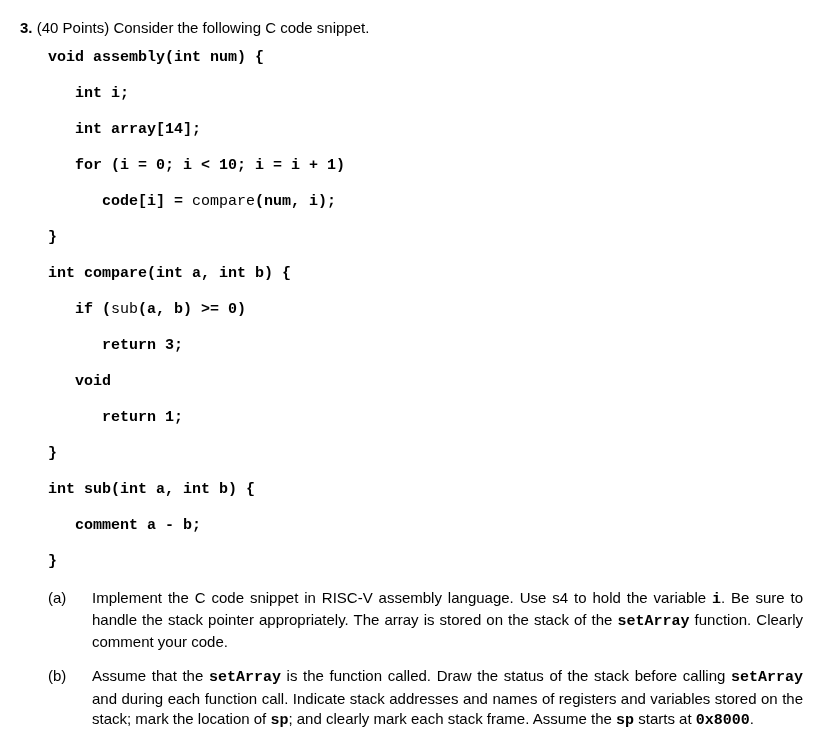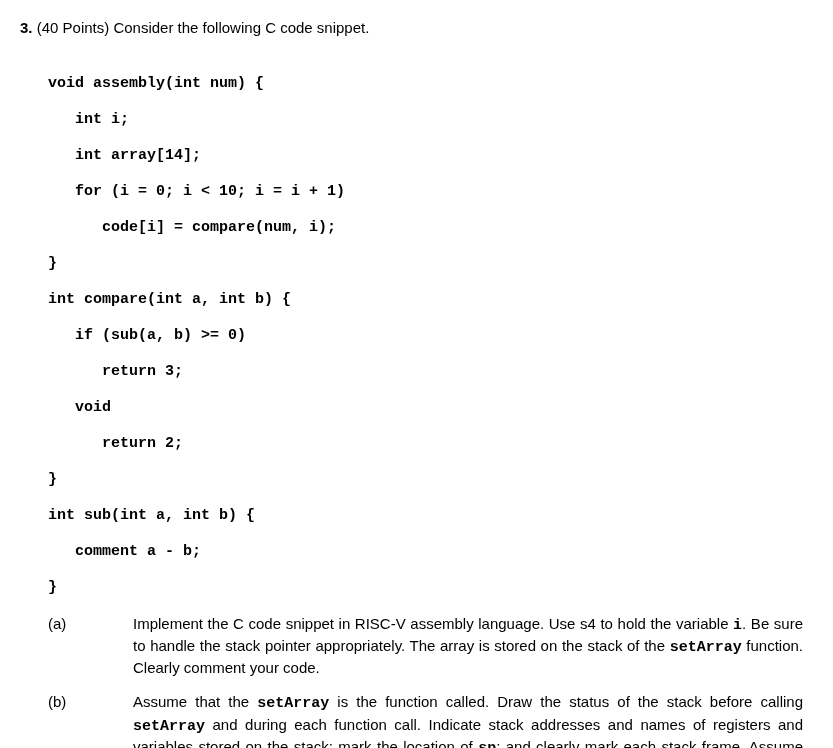--- a/index.html
+++ b/index.html
@@ -6,53 +6,52 @@
       font-family: Arial, sans-serif;
       font-size: 15px;
       color: #000;
       margin: 0;
       padding: 18px 30px 20px 20px;
       width: 833px;
       box-sizing: border-box;
       line-height: 1.3;
     }
     .question-header {
-      margin-bottom: 28px;
+      margin-bottom: 2px;
     }
     .question-number {
       font-weight: bold;
       display: inline;
     }
     .code-block {
       font-family: 'Courier New', Courier, monospace;
       font-weight: bold;
       font-size: 15px;
       margin-left: 28px;
       line-height: 2.4;
       white-space: pre;
     }
     .code-normal {
-      font-weight: bold;
+      font-weight: normal;
     }
     .subparts {
       margin-left: 28px;
       margin-top: 8px;
     }
     .subpart {
       display: flex;
       margin-bottom: 14px;
     }
     .subpart-label {
       width: 44px;
       flex-shrink: 0;
     }
     .subpart-text {
       text-align: justify;
       line-height: 1.35;
-      margin-left: 41px;
     }
     .mono {
       font-family: 'Courier New', Courier, monospace;
       font-weight: bold;
     }
   </style>
 </head>
 <body>
 
 <div class="question-header">
@@ -63,21 +62,21 @@
 <div class="code-block"><span>void assembly(int num) {</span>
 <span>   int i;</span>
 <span>   int array[14];</span>
 <span>   for (i = 0; i &lt; 10; i = i + 1)</span>
 <span>      code[i] = </span><span class="code-normal">compare</span><span>(num, i);</span>
 <span>}</span>
 <span>int compare(int a, int b) {</span>
 <span>   if (</span><span class="code-normal">sub</span><span>(a, b) &gt;= 0)</span>
 <span>      return 3;</span>
 <span>   void</span>
-<span>      return 2;</span>
+<span>      return 1;</span>
 <span>}</span>
 <span>int sub(int a, int b) {</span>
 <span>   comment a - b;</span>
 <span>}</span></div>
 
 <div class="subparts">
   <div class="subpart">
     <div class="subpart-label">(a)</div>
     <div class="subpart-text"><span>Implement the C code snippet in RISC-V assembly language. Use s4 to hold the variable </span><span class="mono">i</span><span>. Be sure to handle the stack pointer appropriately. The array is stored on the stack of the </span><span class="mono">setArray</span><span> function. Clearly comment your code.</span></div>
   </div>

